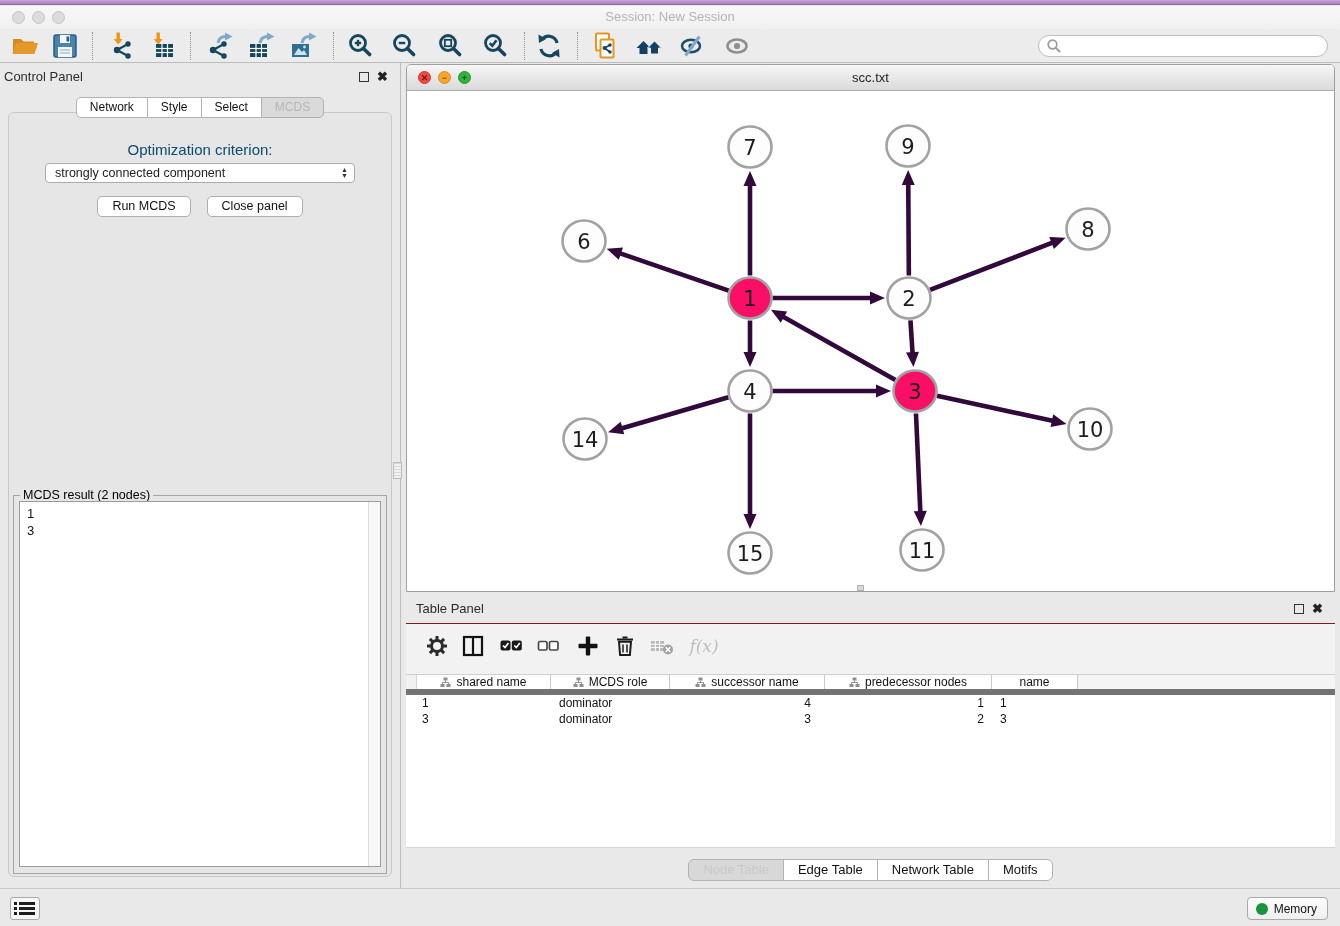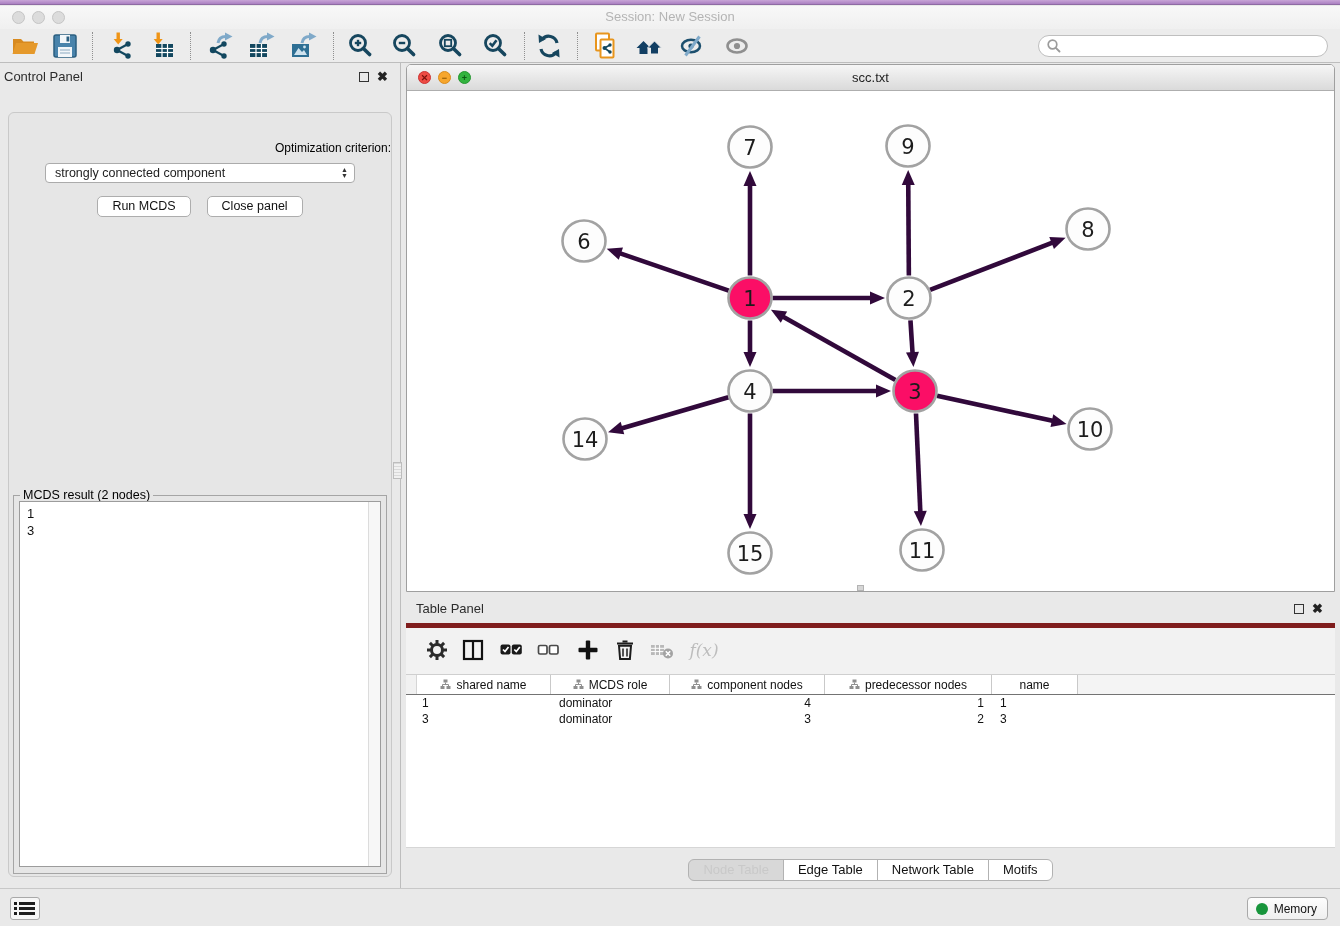--- a/index.html
+++ b/index.html
@@ -34,21 +34,21 @@
   .float-icon { position:absolute; top:9px; width:10px; height:10px; border:1.6px solid #333; }
   .close-icon { position:absolute; top:6px; font-size:13px; font-weight:bold; color:#222; }
   .cp-tabs { position:absolute; top:34px; left:0; right:0; display:flex; justify-content:center; z-index:2; }
   .tab { font-size:12px; padding:2px 13px 3px; background:#fff; border:1px solid #b2b2b2;
     margin-left:-1px; color:#111; white-space:nowrap; }
   .tab:first-child { border-radius:5px 0 0 5px; margin-left:0; }
   .tab:last-child { border-radius:0 5px 5px 0; }
   .tab.active { background:#dadada; color:#b6b6b6; }
   .cp-pane { position:absolute; top:49px; left:8px; right:8px; bottom:12px;
     background:#e6e6e6; border:1px solid #c9c9c9; border-radius:6px; }
-  .opt-label { position:absolute; top:28px; left:0; right:0; text-align:right; font-size:12px; color:#000000; }
+  .opt-label { position:absolute; top:28px; left:0; right:0; text-align:center; font-size:15px; color:#0c4a6e; }
   .dropdown { position:absolute; top:50px; left:36px; right:36px; height:20px; background:#fff;
     border:1px solid #ababab; border-radius:4px; display:flex; align-items:center; font-size:12.5px; padding-left:9px; }
   .dropdown .stepper { margin-left:auto; margin-right:6px; display:flex; flex-direction:column; line-height:5px; }
   .dropdown .stepper i { font-style:normal; font-size:7px; color:#333; height:6px; }
   .btn-row { position:absolute; top:83px; left:0; right:0; display:flex; justify-content:center; gap:16px; }
   .btn { font-size:12.5px; background:#fff; border:1px solid #adadad; border-radius:5px;
     padding:2px 14px 3px; color:#111; }
   .result-group { position:absolute; left:4px; right:4px; top:382px; bottom:2px;
     border:1px solid #a5a5a5; }
   .result-legend { position:absolute; top:-8px; left:6px; background:#e6e6e6; padding:0 3px;
@@ -73,26 +73,26 @@
   .tl-red   { left:11px; background:#ee4b44; border:1px solid #c33; color:#7a100c; }
   .tl-yellow{ left:31px; background:#f7a62c; border:1px solid #d98c1e; color:#8a5400; }
   .tl-green { left:51px; background:#32b33e; border:1px solid #269630; color:#0c5c14; }
   .net-canvas { position:absolute; top:26px; left:0; right:0; bottom:0; background:#fff; overflow:hidden; }
   .net-resize { position:absolute; bottom:0; left:450px; width:7px; height:6px;
     background:#d6d6d6; border:1px solid #b3b3b3; }
 
   
   .table-panel { position:absolute; left:406px; top:595px; width:929px; height:293px; background:#e9e9e9; }
   .tp-toolbar { position:absolute; top:28px; left:0; right:0; height:54px; background:#f2f2f2;
-    border-top:5px solid #7f1d1d; border-bottom:1px solid #dadada; }
+    border-top:1px solid #7f1d1d; border-bottom:1px solid #dadada; }
   .tp-tool { position:absolute; top:9px; width:26px; height:26px; }
   .fx { font-family:"DejaVu Serif", serif; font-style:italic; font-size:17px; color:#bdbdbd; }
   .tp-table { position:absolute; top:79px; left:0; right:0; bottom:40px; background:#fff;
     border-top:1px solid #cfcfcf; border-bottom:1px solid #d6d6d6; font-size:12px; }
-  .tp-header { display:flex; height:20px; border-bottom:1px solid #737373; background:#fff; }
+  .tp-header { display:flex; height:20px; border-bottom:6px solid #737373; background:#fff; }
   .tp-hcell { display:flex; align-items:center; justify-content:center; gap:5px;
     border-right:1px solid #c9c9c9; color:#111; overflow:hidden; }
   .tp-gutter { width:11px; background:#f1f1f1; border-right:1px solid #d5d5d5; }
   .tp-hfill { flex:1; background:#f4f4f4; }
   .tp-row { display:flex; height:16px; align-items:center; }
   .tp-cell { overflow:hidden; white-space:nowrap; color:#111; }
   .tp-tabs { position:absolute; bottom:7px; left:0; right:0; display:flex; justify-content:center; }
   .tp-tabs .tab { font-size:13px; padding:2px 14px 3px; border-radius:0; }
   .tp-tabs .tab:first-child { border-radius:6px 0 0 6px; }
   .tp-tabs .tab:last-child { border-radius:0 6px 6px 0; }
@@ -284,20 +284,26 @@
           <line x1="9.8" y1="9.8" x2="13.5" y2="13.5" stroke="#9b9b9b" stroke-width="1.9" stroke-linecap="round"></line>
         </svg>
       <input type="text" placeholder="" style="">
     </div>
   </div>
 
   <div class="control-panel">
     <div class="panel-title">Control Panel</div>
     <div class="float-icon" style="right:31px"></div>
     <div class="close-icon" style="right:12px">✖</div>
+    <div class="cp-tabs" id="cp-tabs">
+        <div class="tab">Network</div>
+        <div class="tab">Style</div>
+        <div class="tab">Select</div>
+        <div class="tab active">MCDS</div>
+      </div>
     <div class="cp-pane">
       <div class="opt-label">Optimization criterion:</div>
       <div class="dropdown">
         <span>strongly connected component</span>
         <span class="stepper">
             <i>▲</i>
             <i>▼</i>
           </span>
       </div>
       <div class="btn-row">
@@ -515,21 +521,21 @@
           <div class="tp-hcell" style="width: 119px;">
             <svg width="11" height="11" viewBox="0 0 11 11">
               <use href="#colicon"></use>
             </svg>
             <span>MCDS role</span>
           </div>
           <div class="tp-hcell" style="width: 155px;">
             <svg width="11" height="11" viewBox="0 0 11 11">
               <use href="#colicon"></use>
             </svg>
-            <span>component nodes</span>
+            <span>successor name</span>
           </div>
           <div class="tp-hcell" style="width: 167px;">
             <svg width="11" height="11" viewBox="0 0 11 11">
               <use href="#colicon"></use>
             </svg>
             <span>predecessor nodes</span>
           </div>
           <div class="tp-hcell" style="width: 86px;">
             <span>name</span>
           </div>

